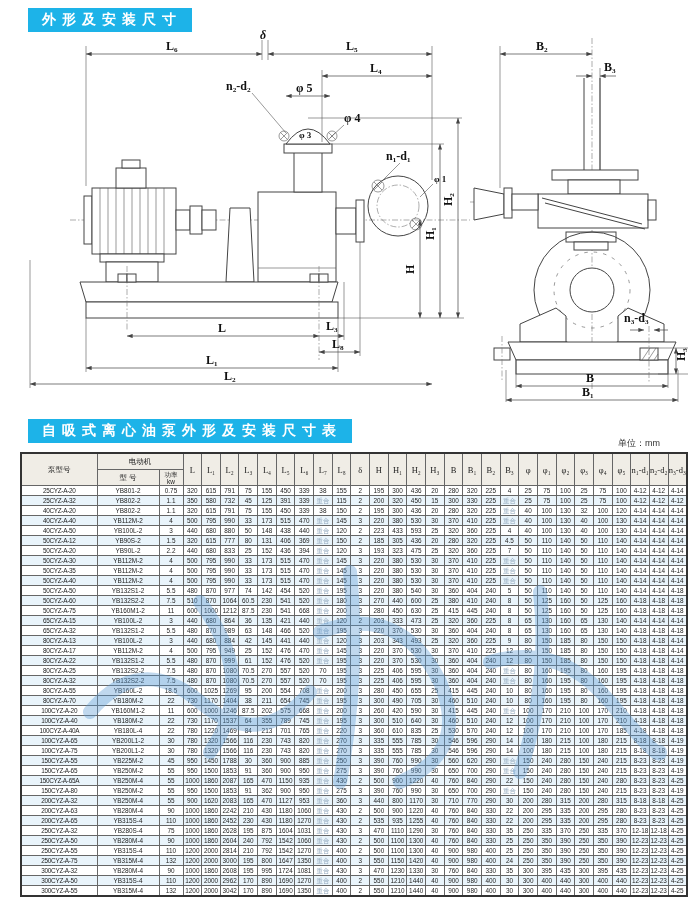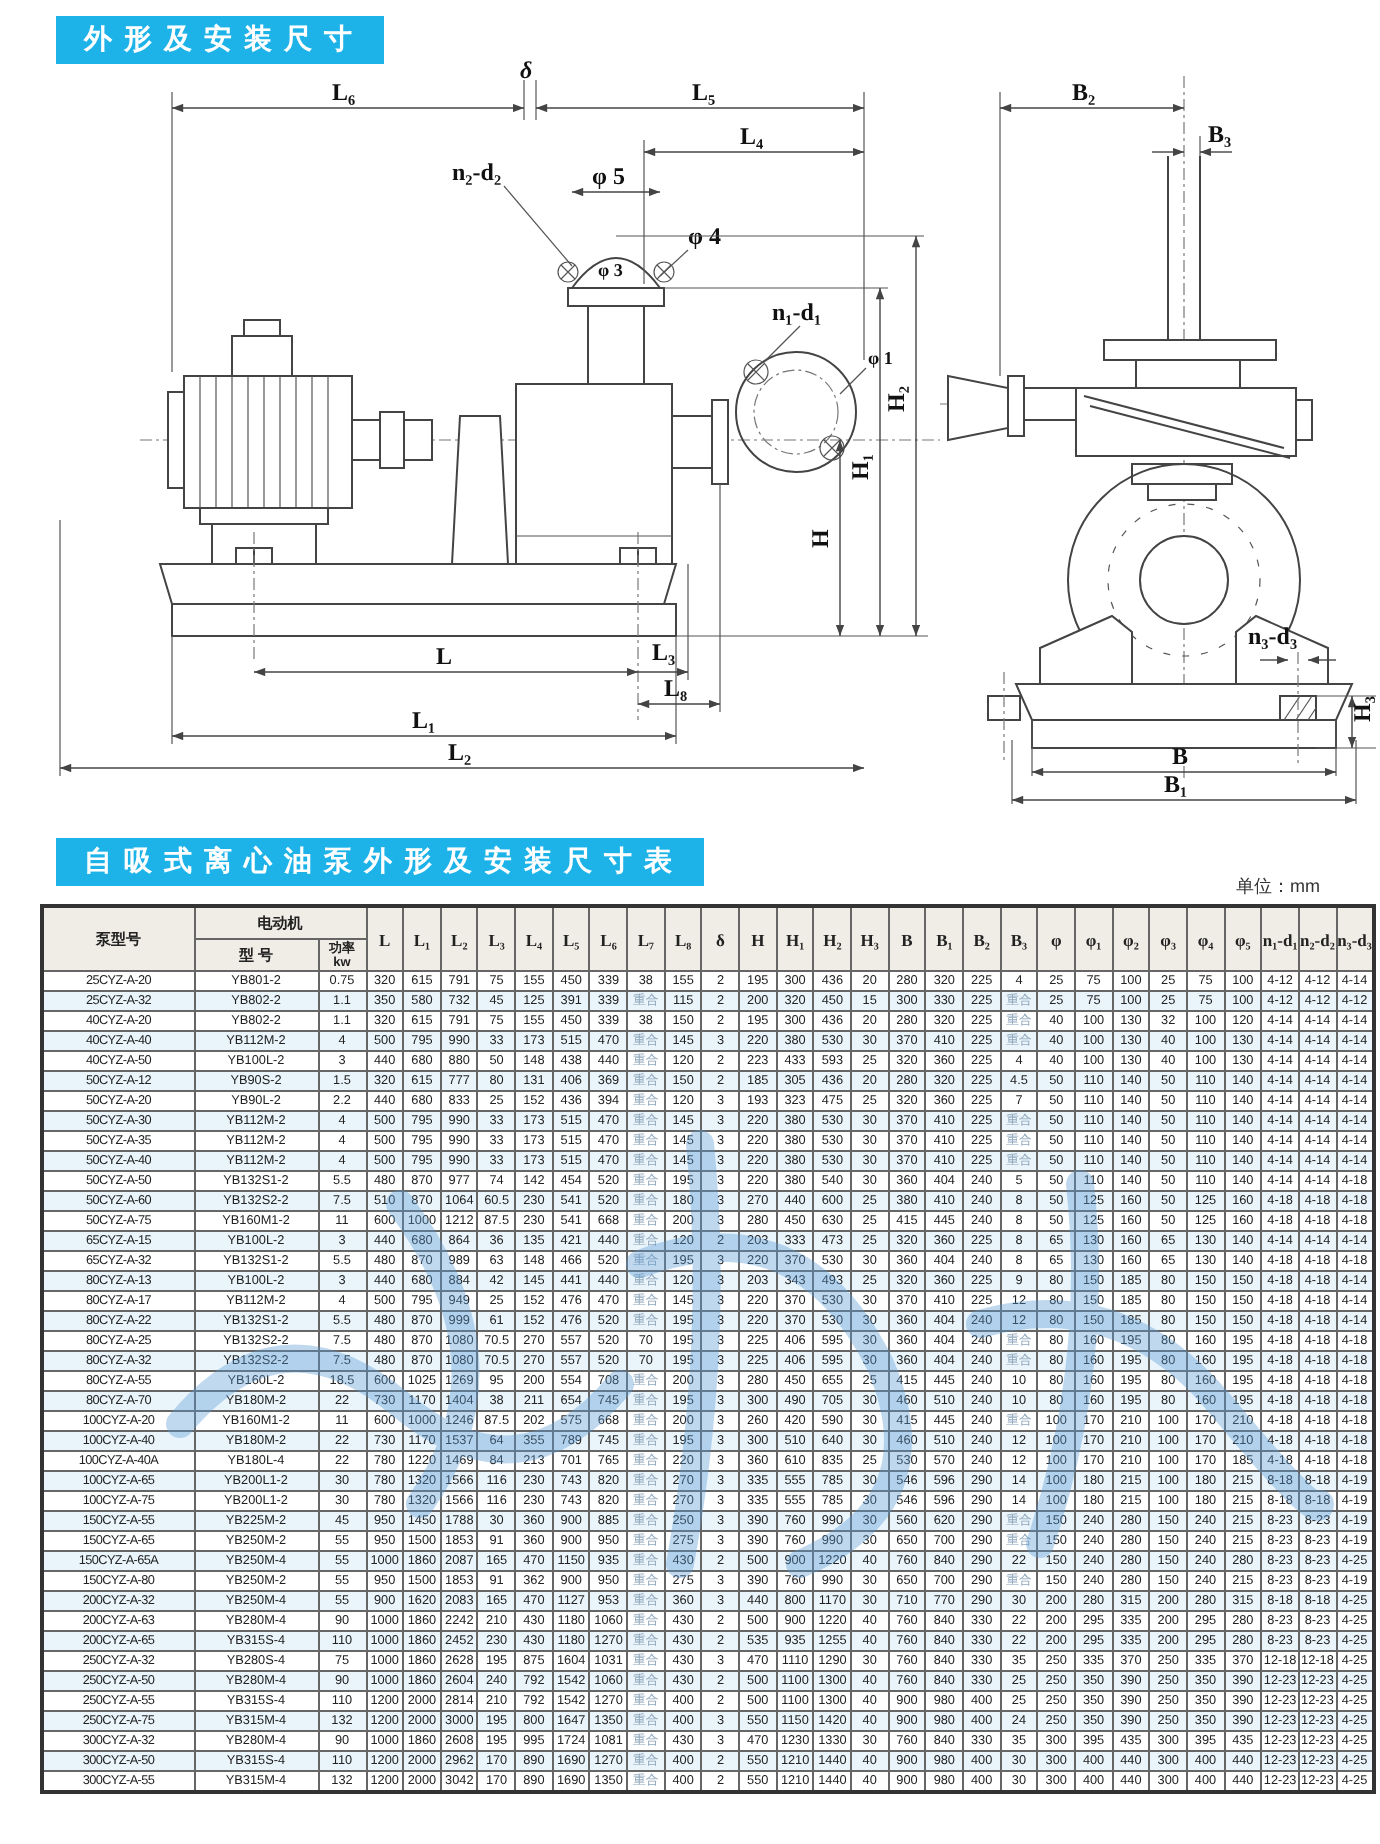--- a/index.html
+++ b/index.html
@@ -15,21 +15,21 @@
   svg text.dls{font-family:"Liberation Serif",serif;font-weight:bold;font-size:9px;fill:#111;}
   .st{stroke:#444;stroke-width:1;fill:none;}
   .stf{stroke:#444;stroke-width:1;fill:#ffffff;}
   .tn{stroke:#555;stroke-width:0.6;fill:none;}
   .cl{stroke:#777;stroke-width:0.6;fill:none;stroke-dasharray:6 2 1.5 2;}
   .dim{stroke:#444;stroke-width:0.7;fill:none;}
   .tablewrap{position:absolute;left:20px;top:452px;width:668px;}
   table{border-collapse:collapse;table-layout:fixed;width:668px;}
   th,td{border:1px solid #666;text-align:center;vertical-align:middle;padding:0;
         overflow:hidden;white-space:nowrap;}
-  thead th{background:#f0ede6;font-size:7.5px;height:15px;font-weight:bold;}
+  thead th{background:#f0ede6;font-size:7.5px;height:15px;font-weight:normal;}
   thead th.power{white-space:pre-line;line-height:7px;font-size:6.5px;}
   thead th.dimh{font-family:"Liberation Serif",serif;font-size:8.5px;}
   tbody td{font-size:6.4px;height:9px;line-height:9px;}
   tbody td.model{font-size:6.4px;letter-spacing:-0.3px;}
   tbody tr:nth-child(even){background:#e9f4fb;}
   tbody td.overlap{color:#8fa6bb;}
   table{border:2px solid #333;}
   .wm{position:absolute;left:20px;top:452px;width:668px;height:462px;pointer-events:none;}
 </style>
 </head>

